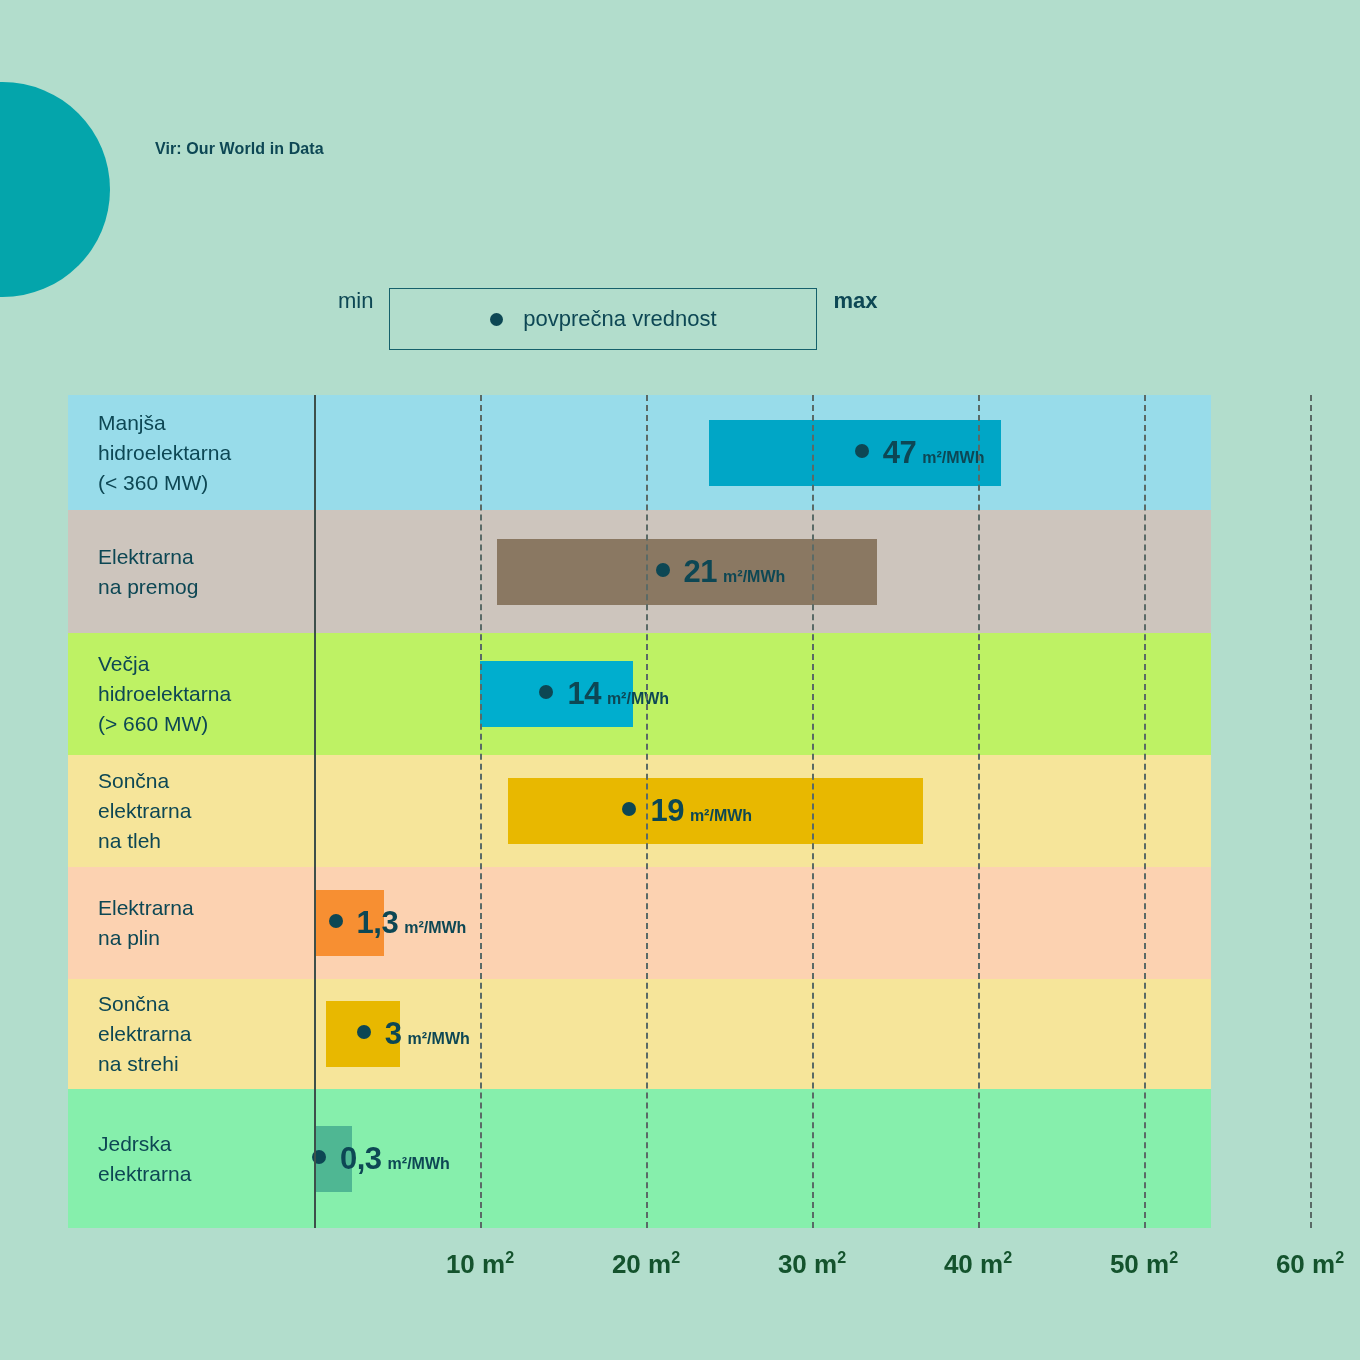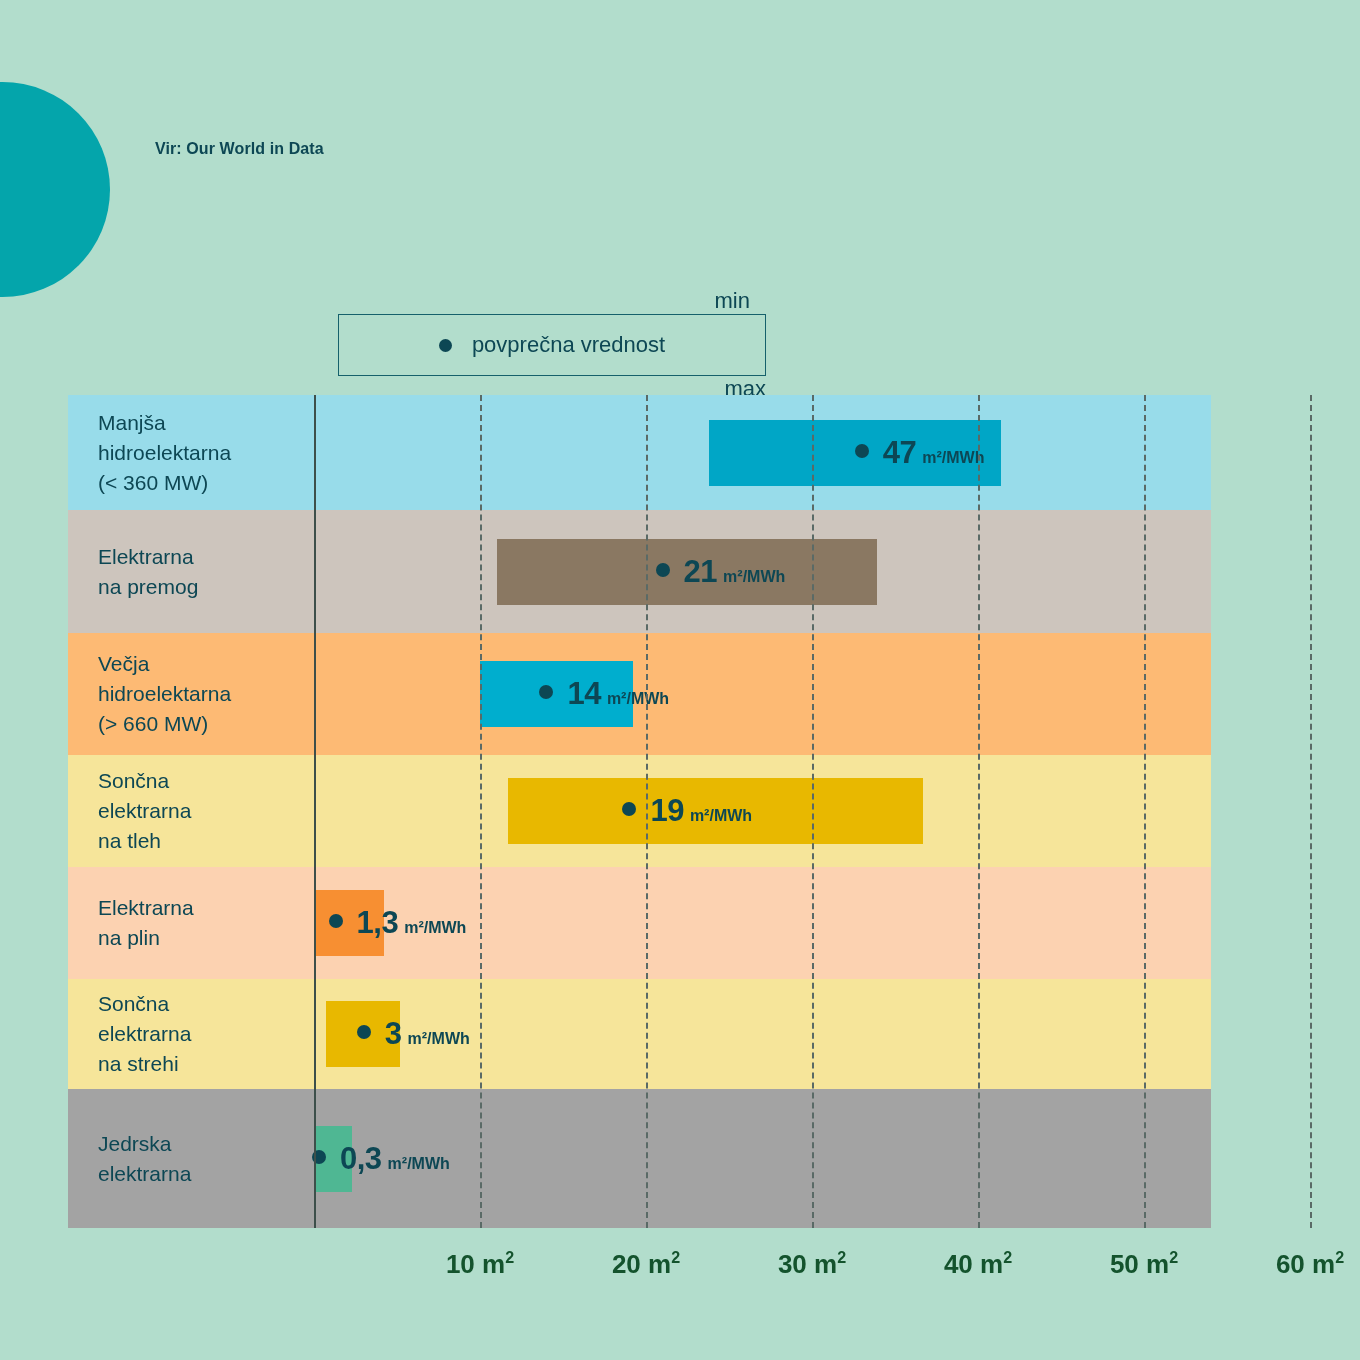--- a/index.html
+++ b/index.html
@@ -20,24 +20,24 @@
   .title{
     font-size:24.5px;line-height:33px;font-weight:700;
     letter-spacing:-0.1px;color:#0d4754;margin:0;
   }
   .source{
     font-size:16px;font-weight:600;color:#0d4754;
     margin-top:14px;letter-spacing:0.1px;
   }
 
   
-  .legend{position:absolute;left:338px;top:288px;display:flex;align-items:flex-end;flex-direction:column;}
+  .legend{position:absolute;left:338px;top:288px;display:flex;align-items:flex-start;}
   .legend-min,.legend-max{font-size:22px;color:#0d4754;}
   .legend-min{margin-right:16px;}
-  .legend-max{margin-left:24px;}
+  .legend-max{margin-left:16px;font-weight:bold;}
   .legend-box{
     width:428px;height:62px;border:1.6px solid #15606b;
     display:flex;align-items:center;justify-content:center;
     box-sizing:border-box;
   }
   .legend-dot{
     width:13px;height:13px;border-radius:50%;background:#0d4754;
     display:inline-block;margin-right:20px;
   }
   .legend-label{font-size:22px;color:#0d4754;}
@@ -125,21 +125,21 @@
           <div>Elektrarna</div>
           <div>na premog</div>
         </div>
         <div class="bar" style="left: 428.6px; width: 380.14px; background: rgb(138, 120, 98);"></div>
         <div class="val-wrap" style="left: 587.6px;">
           <span class="val-dot"></span>
           <span class="val-num">21</span>
           <span class="val-unit">m²/MWh</span>
         </div>
       </div>
-      <div class="row" style="height: 122px; background: #fdba74;">
+      <div class="row" style="height: 122px; background: #bef264;">
         <div class="row-label">
           <div>Večja</div>
           <div>hidroelektarna</div>
           <div>(&gt; 660 MW)</div>
         </div>
         <div class="bar" style="left: 412px; width: 152.72px; background: rgb(0, 174, 206);"></div>
         <div class="val-wrap" style="left: 471.4px;">
           <span class="val-dot"></span>
           <span class="val-num">14</span>
           <span class="val-unit">m²/MWh</span>
@@ -176,21 +176,21 @@
           <div>elektrarna</div>
           <div>na strehi</div>
         </div>
         <div class="bar" style="left: 257.62px; width: 74.7px; background: rgb(232, 184, 0);"></div>
         <div class="val-wrap" style="left: 288.8px;">
           <span class="val-dot"></span>
           <span class="val-num">3</span>
           <span class="val-unit">m²/MWh</span>
         </div>
       </div>
-      <div class="row" style="height: 139px; background: #a3a3a3;">
+      <div class="row" style="height: 139px; background: #86efac;">
         <div class="row-label">
           <div>Jedrska</div>
           <div>elektrarna</div>
         </div>
         <div class="bar" style="left: 248.49px; width: 35.69px; background: rgb(79, 183, 147);"></div>
         <div class="val-wrap" style="left: 243.98px;">
           <span class="val-dot"></span>
           <span class="val-num">0,3</span>
           <span class="val-unit">m²/MWh</span>
         </div>

